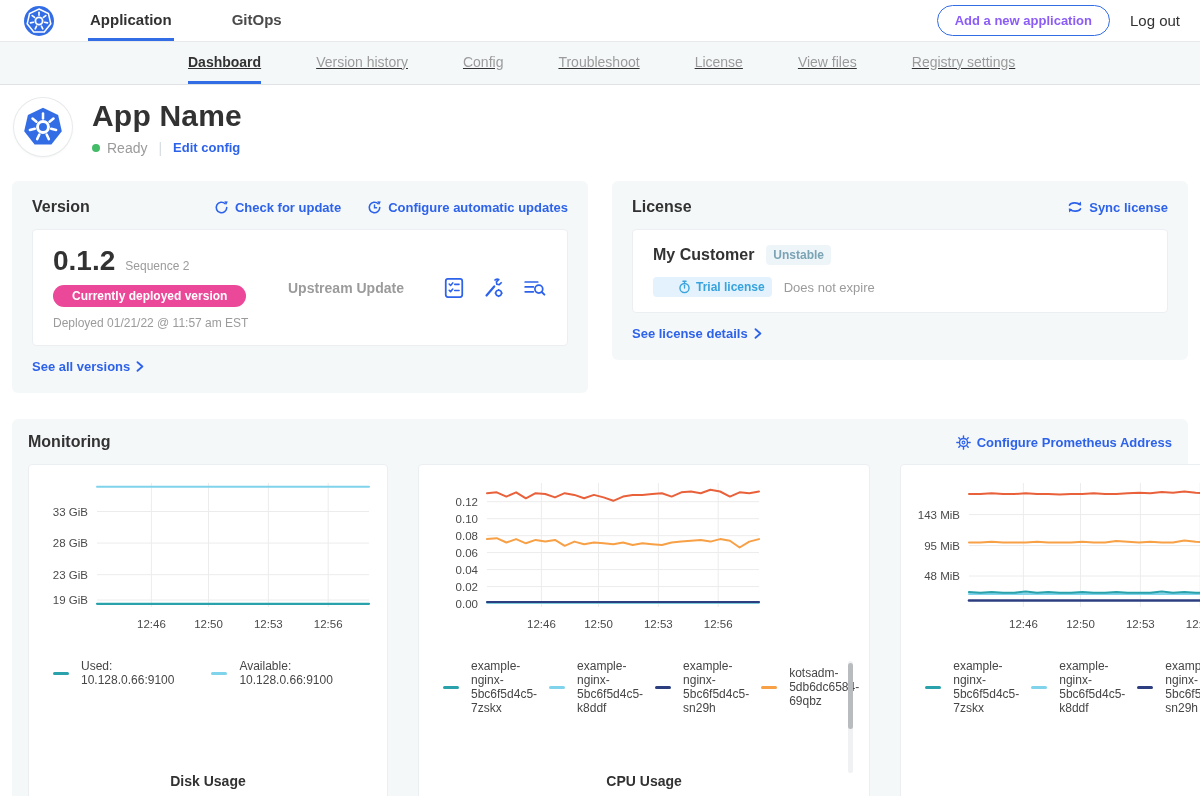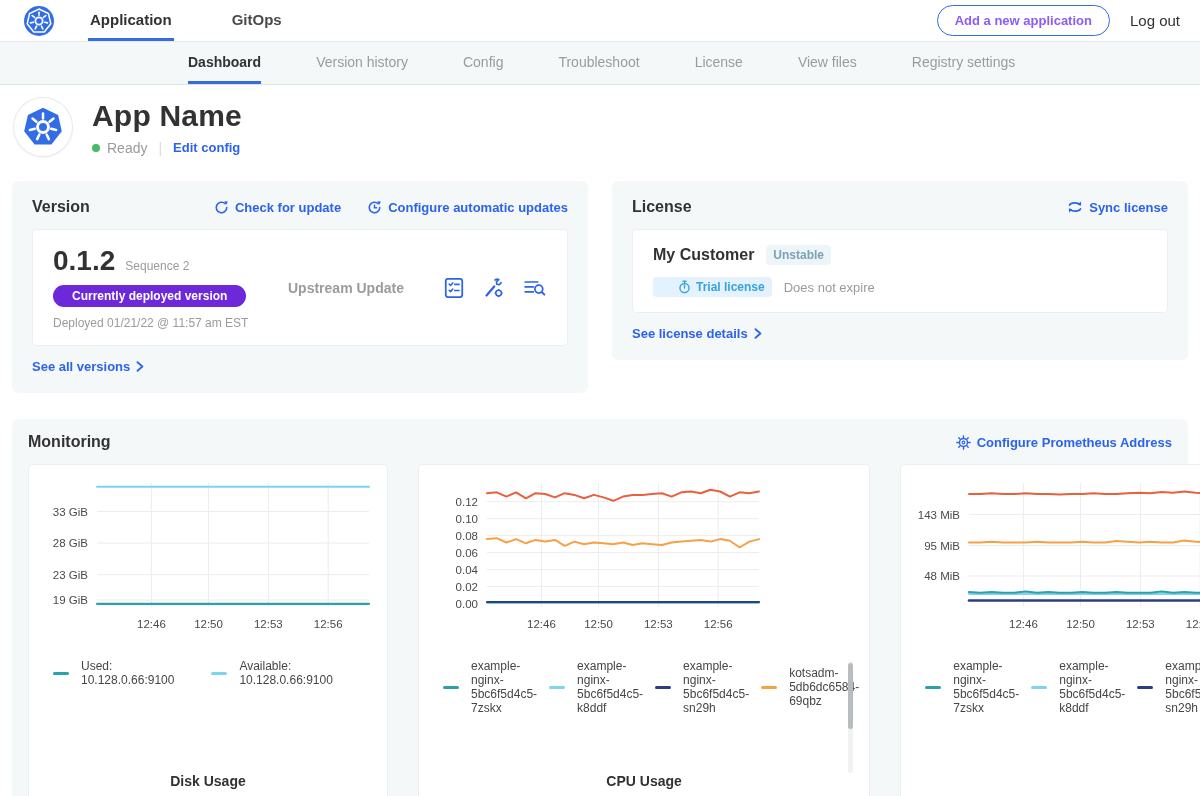--- a/index.html
+++ b/index.html
@@ -9,21 +9,21 @@
   .topnav { height:42px; display:flex; align-items:stretch; border-bottom:1px solid #e7eaec; padding:0 20px 0 24px; background:#fff; }
   .topnav .logo-wrap { display:flex; align-items:center; margin-right:34px; }
   .topnav-tabs { display:flex; gap:56px; }
   .topnav-tab { display:flex; align-items:center; font-size:15px; font-weight:700; color:#4a4a4a; border-bottom:3px solid transparent; padding:0 2px; cursor:pointer; }
   .topnav-tab.active { color:#323232; border-bottom-color:#326de6; }
   .topnav-right { margin-left:auto; display:flex; align-items:center; gap:20px; }
   .add-app-btn { border:1px solid #326de6; color:#8b5cf6; background:#fff; border-radius:16px; height:31px; padding:0 17px; font-size:13px; font-weight:700; cursor:pointer; font-family:inherit; }
   .logout { font-size:15px; color:#323232; cursor:pointer; }
 
   
-  .subnav { height:43px; background:#f5f8f9; border-bottom:1px solid #dfe3e6; display:flex; gap:55px; padding-left:188px; }
+  .subnav { height:43px; background:#f5f8f9; border-bottom:1px solid #dfe3e6; display:flex; gap:55px; padding-left:188px;text-decoration:underline; }
   .subnav-tab { display:flex; align-items:center; font-size:14px; color:#9b9b9b; border-bottom:3px solid transparent; cursor:pointer; }
   .subnav-tab.active { color:#323232; font-weight:700; border-bottom-color:#326de6; }
 
   
   .app-header { display:flex; align-items:center; gap:20px; padding:13px 0 15px 14px; }
   .app-icon { width:58px; height:58px; border-radius:50%; background:#fff; box-shadow:0 0 0 1px #e7eaec, 0 1px 3px rgba(0,0,0,.08); display:flex; align-items:center; justify-content:center; }
   .app-title { font-size:30px; font-weight:700; letter-spacing:.2px; }
   .status-row { display:flex; align-items:center; margin-top:7px; font-size:14px; color:#9b9b9b; }
   .status-dot { width:8px; height:8px; border-radius:50%; background:#44bb66; margin-right:7px; }
   .status-sep { color:#d5dbe0; margin:0 11px; }
@@ -36,21 +36,21 @@
   .card-head { display:flex; align-items:center; }
   .card-title { font-size:16px; font-weight:700; }
   .card-head .head-links { margin-left:auto; display:flex; gap:26px; }
   .white-panel { background:#fff; border:1px solid #eceff2; border-radius:4px; margin-top:13px; padding:15px 20px; }
 
   .version-panel { display:flex; align-items:center; }
   .ver-left { width:235px; }
   .ver-number-row { display:flex; align-items:baseline; gap:10px; }
   .ver-number { font-size:28px; font-weight:700; }
   .ver-seq { font-size:12px; color:#9b9b9b; }
-  .deployed-badge { display:inline-block; background:#6d28d9; color:#fff; font-size:12px; font-weight:700; border-radius:11px; padding:4px 19px; margin-top:8px; }
+  .deployed-badge { display:inline-block; background:#ec4899; color:#fff; font-size:12px; font-weight:700; border-radius:11px; padding:4px 19px; margin-top:8px; }
   .deployed-ts { font-size:12px; color:#9b9b9b; margin-top:9px; }
   .ver-mid { font-size:14px; font-weight:700; color:#9b9b9b; }
   .ver-icons { margin-left:auto; display:flex; gap:18px; }
   .icon-btn { cursor:pointer; display:flex; align-items:center; }
   .see-link { margin-top:13px; display:inline-flex; }
 
   .lic-name-row { display:flex; align-items:center; gap:12px; }
   .lic-name { font-size:16px; font-weight:700; }
   .chip { font-size:12px; font-weight:700; border-radius:4px; padding:3px 7px; display:inline-flex; align-items:center; gap:5px; }
   .chip.channel { background:#eef5f9; color:#7aa3b4; }

